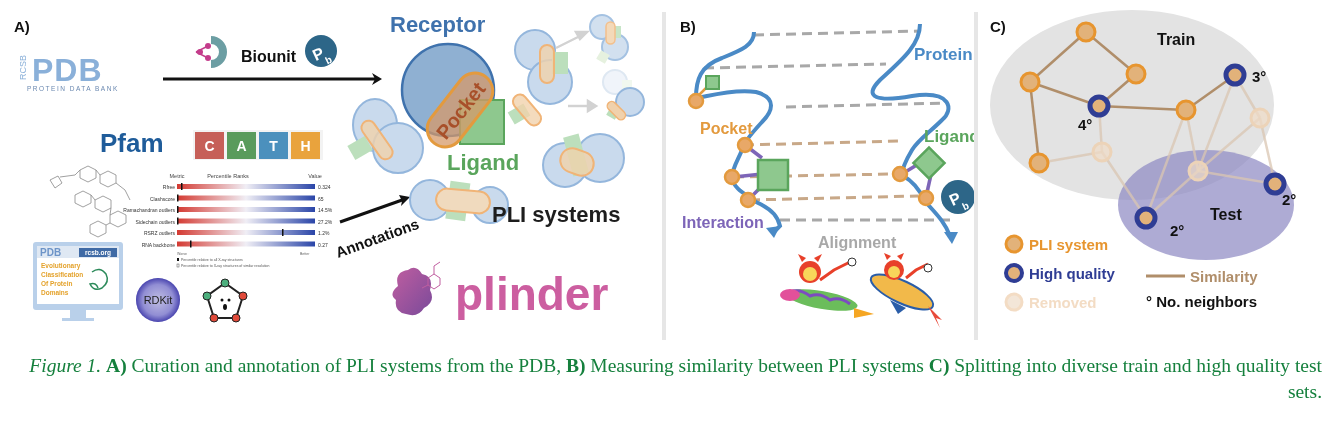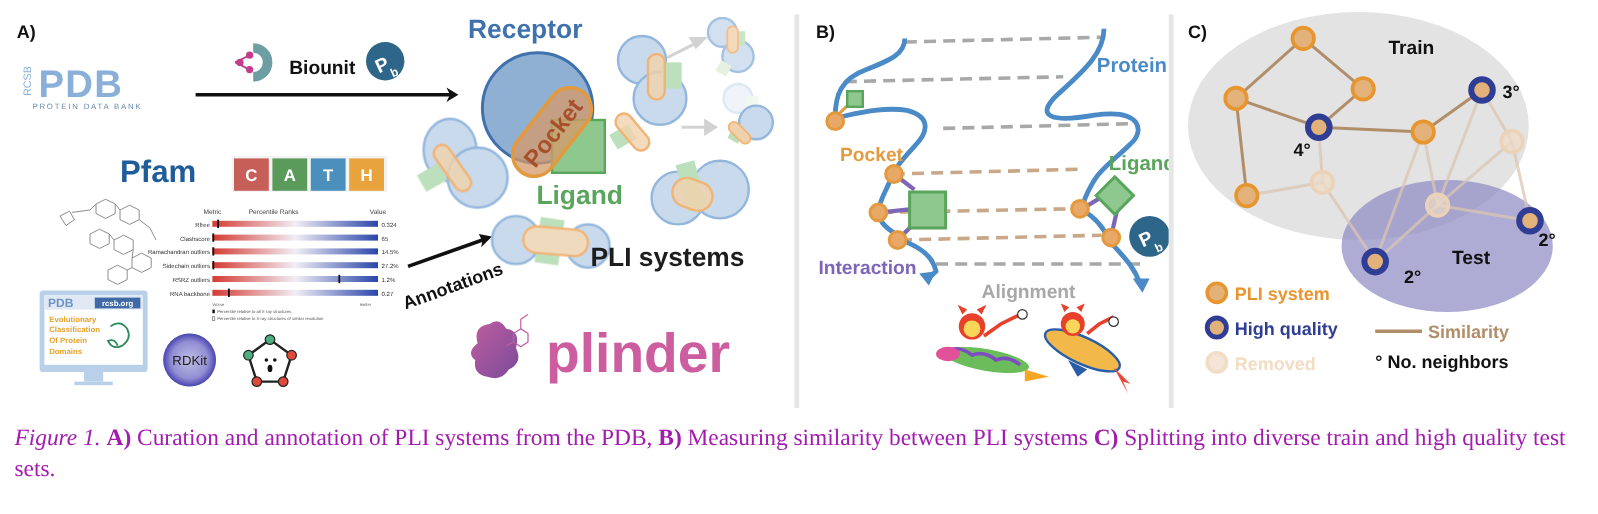--- a/index.html
+++ b/index.html
@@ -3,21 +3,21 @@
 <meta charset="utf-8">
 <style>
   html, body { margin: 0; padding: 0; background: #ffffff; }
   body { width: 1332px; height: 428px; position: relative; overflow: hidden; font-family: "Liberation Sans", sans-serif; }
   .panel { position: absolute; top: 0; height: 340px; }
   #panelA { left: 0; width: 662px; }
   #panelB { left: 662px; width: 312px; }
   #panelC { left: 974px; width: 358px; }
   .divider { position: absolute; top: 12px; width: 4px; height: 328px; background: #e6e6e6; }
   svg text { font-family: "Liberation Sans", sans-serif; }
-  .caption { position: absolute; left: 12px; top: 353px; width: 1310px; font-family: "Liberation Serif", serif; font-size: 19.5px; line-height: 26px; color: #a21caf; }
+  .caption { position: absolute; left: 12px; top: 353px; width: 1310px; font-family: "Liberation Serif", serif; font-size: 19.5px; line-height: 26px; color: #15803d; text-align: right; }
   .caption i { font-style: italic; }
   .caption b { font-weight: bold; }
 </style>
 </head>
 <body>
 
 <div id="panelA" class="panel">
   <svg width="662" height="340" viewBox="0 0 662 340">
     <defs>
       <linearGradient id="barGrad" x1="0" x2="1">

